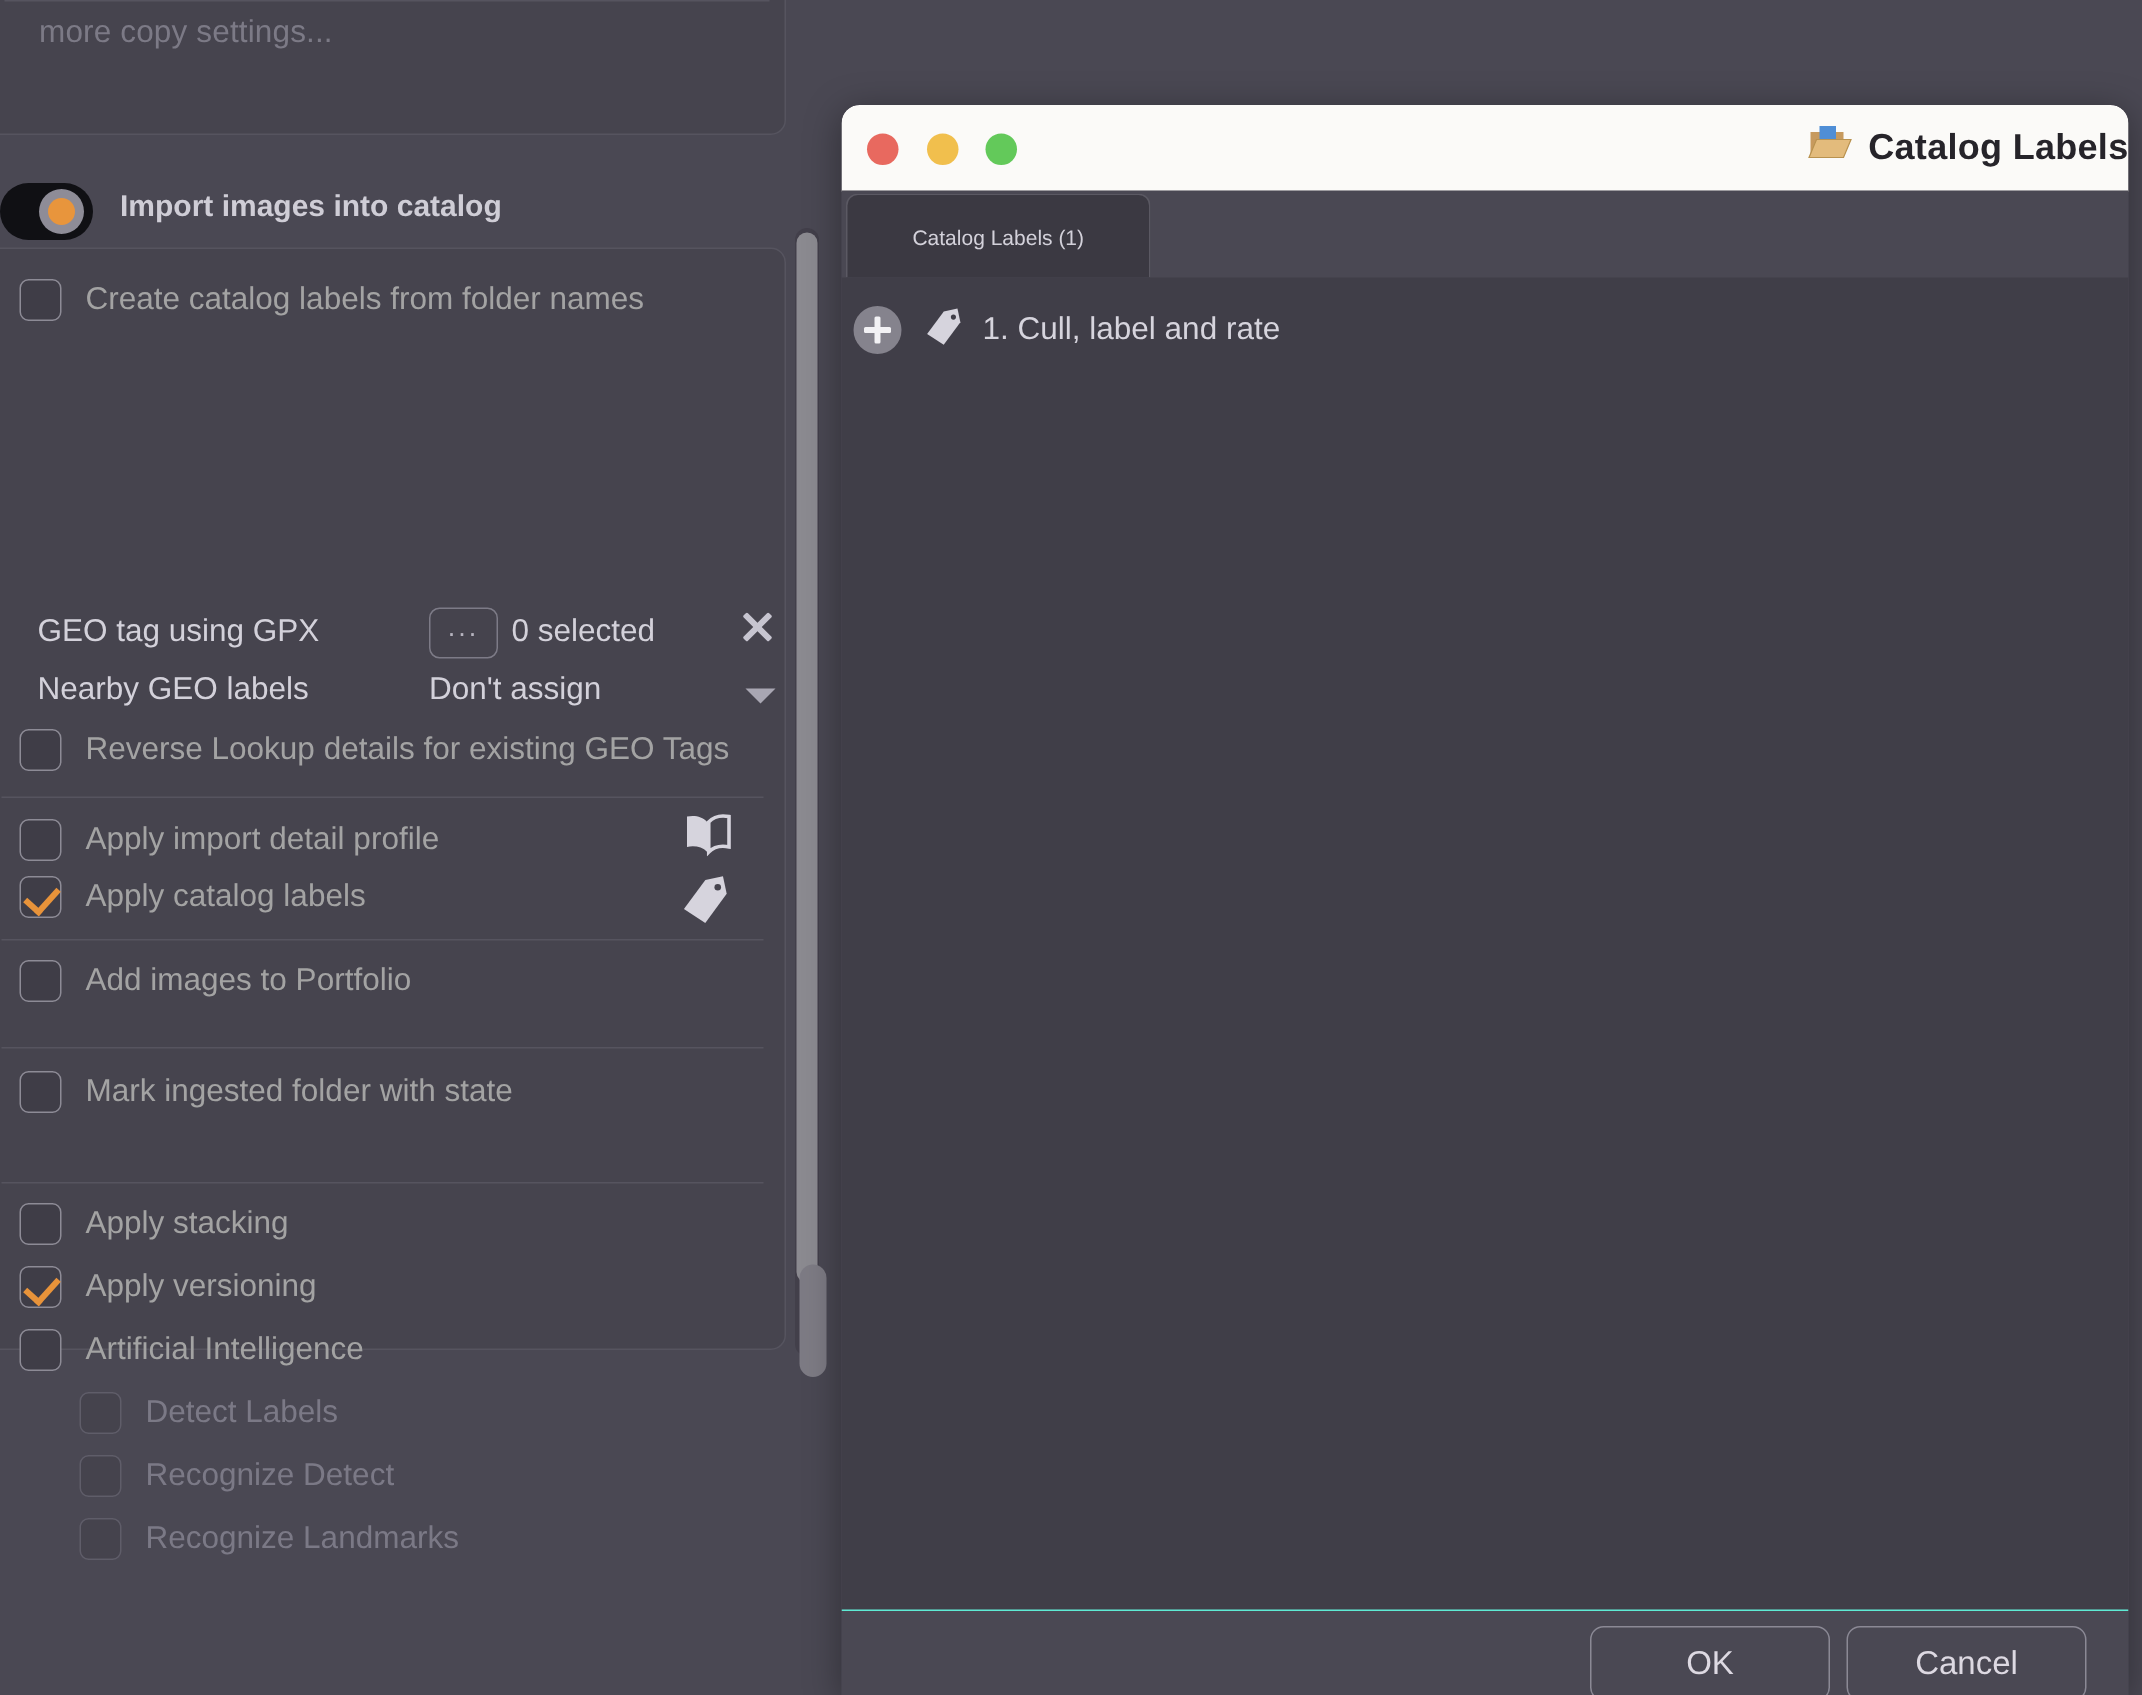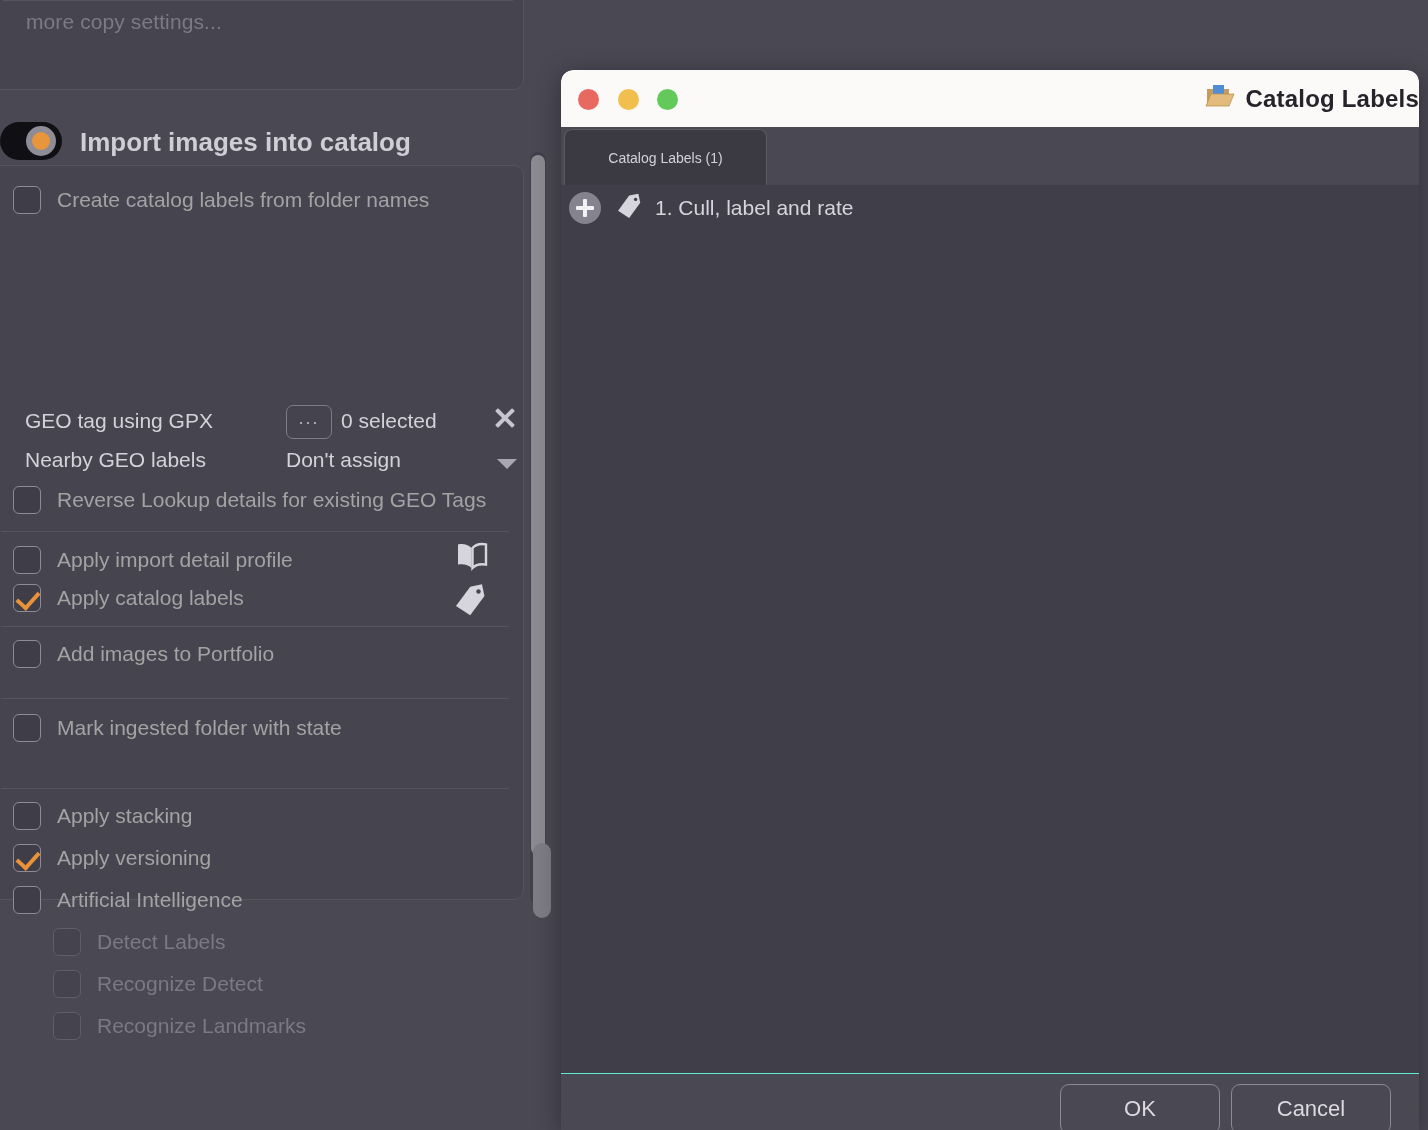--- a/index.html
+++ b/index.html
@@ -51,21 +51,21 @@
     border-radius:50%;
     background:#8e8c97;
     display:flex;align-items:center;justify-content:center;
   }
   #toggle-knob::after{
     content:"";width:18px;height:18px;border-radius:50%;
     background:#e8953c;
   }
   #toggle-label{
     position:absolute;left:80px;top:5px;
-    font-size:26px;font-weight:bold;color:#cfcdd6;
+    font-size:20px;font-weight:bold;color:#cfcdd6;
   }
 
   
   #options-group{
     left:-12px;top:165px;width:536px;height:735px;
   }
 
   .opt-row{
     position:absolute;left:0;width:536px;
     display:flex;align-items:center;
@@ -189,21 +189,21 @@
     box-sizing:border-box;
     display:flex;align-items:center;justify-content:center;
     font-size:14px;color:#d3d1da;
   }
 
   #list-area{
     position:absolute;left:0;top:58px;width:858px;height:888px;
     background:#403e48;
   }
   #list-row{
-    position:absolute;left:0;top:0;width:858px;height:46px;
+    position:absolute;left:0;top:12px;width:858px;height:46px;
     display:flex;align-items:center;
   }
   #add-circle{
     margin-left:8px;width:32px;height:32px;border-radius:50%;
     background:#85838d;flex:none;position:relative;
   }
   #add-circle::before,#add-circle::after{
     content:"";position:absolute;background:#f2f1f4;border-radius:1px;
   }
   #add-circle::before{left:7px;top:14px;width:18px;height:4px;}

